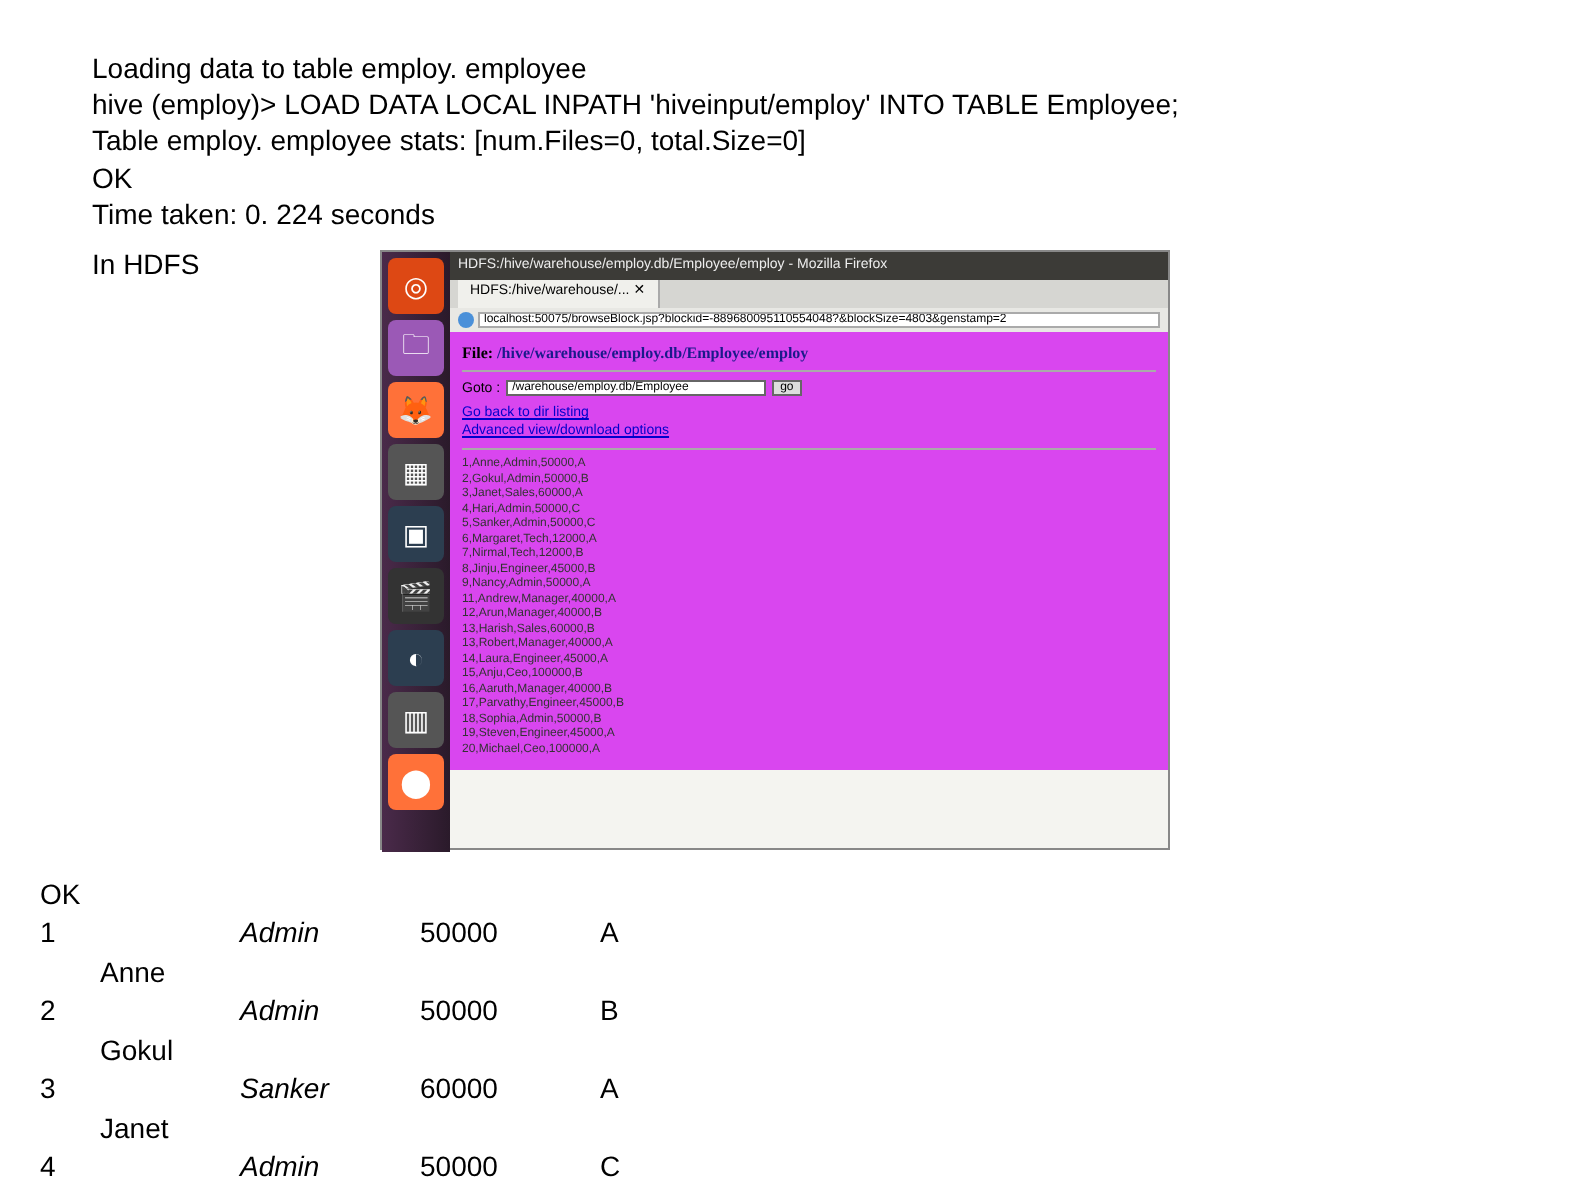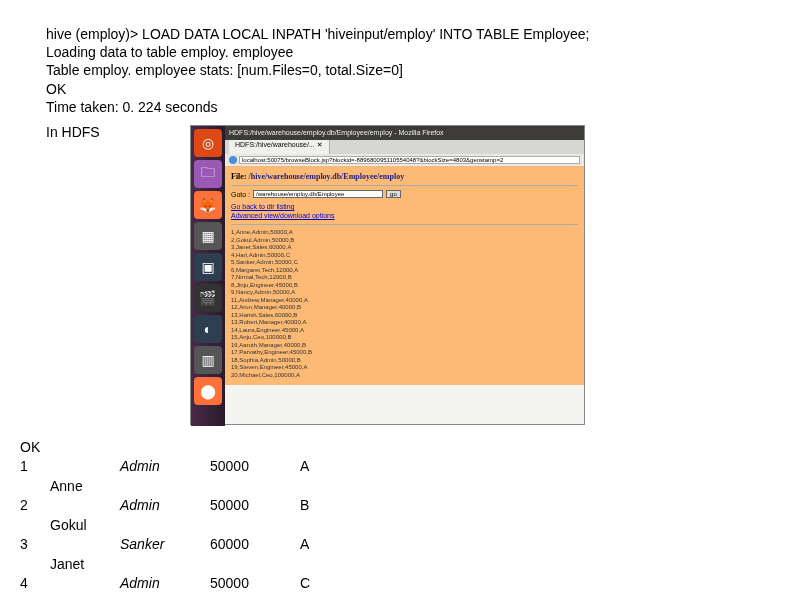--- a/index.html
+++ b/index.html
@@ -15,21 +15,21 @@
   .term { background: #2c3e50; color: #fff; }
   .video { background: #333; color: #fff; }
   .eclipse { background: #2c3e50; color: #fff; }
   .misc { background: #555; color: #fff; }
   .titlebar { height: 14px; background: #3c3b37; color: #eee; padding-left: 38px; font-size: 7px; line-height: 14px; }
   .tabbar { display: flex; background: #d6d6d2; padding-left: 38px; height: 14px; }
   .tab { background: #f0f0ec; padding: 1px 6px; font-size: 7px; border-right: 1px solid #aaa; }
   .urlbar { display: flex; background: #e8e8e4; padding: 2px 4px 2px 38px; gap: 2px; align-items: center; }
   .urlbar .globe { width: 8px; height: 8px; background: #4a90d9; border-radius: 50%; }
   .urlbar input { font-size: 6px; flex: 1; border: 1px solid #aaa; padding: 0 2px; }
-  .content { background: #fdba74; padding: 4px 6px 4px 40px; }
+  .content { background: #d946ef; padding: 4px 6px 4px 40px; }
   .file-line { font-size: 8px; font-weight: bold; font-family: Georgia, serif; padding: 2px 0; }
   .file-line .path { color: #1a1a8a; }
   .goto { font-size: 7px; padding: 2px 0; display: flex; align-items: center; gap: 3px; }
   .goto input { font-size: 6px; border: 1px solid #666; padding: 0 2px; width: 130px; }
   .goto button { font-size: 6px; border: 1px solid #666; background: #ddd; padding: 0 3px; }
   .links { padding: 2px 0; font-size: 7px; line-height: 1.3; }
   .links a { color: #0000cc; text-decoration: underline; }
   hr { border: none; border-top: 1px solid #aaa; margin: 2px 0; }
   .data-list { font-size: 6px; line-height: 1.25; color: #333; padding: 2px 0; }
   .select-block { padding: 8px 0 0 20px; font-size: 14px; line-height: 1.35; position: absolute; top: 430px; }
@@ -37,22 +37,22 @@
   .t-id { width: 30px; }
   .t-name { width: 70px; margin-top: 20px; }
   .t-role { width: 90px; font-style: italic; }
   .t-sal { width: 90px; }
   .t-grade { width: 30px; }
 </style>
 </head>
 <body>
 
 <div class="text-block">
+  <div>Loading data to table employ. employee</div>
   <div>hive (employ)&gt; LOAD DATA LOCAL INPATH 'hiveinput/employ' INTO TABLE Employee;</div>
-  <div>Loading data to table employ. employee</div>
   <div>Table employ. employee stats: [num.Files=0, total.Size=0]</div>
   <div>OK</div>
   <div>Time taken: 0. 224 seconds</div>
 </div>
 
 <div class="in-hdfs">In HDFS</div>
 
 <div class="screenshot">
   <div class="dock">
     <div class="dock-icon ubuntu">◎</div>

